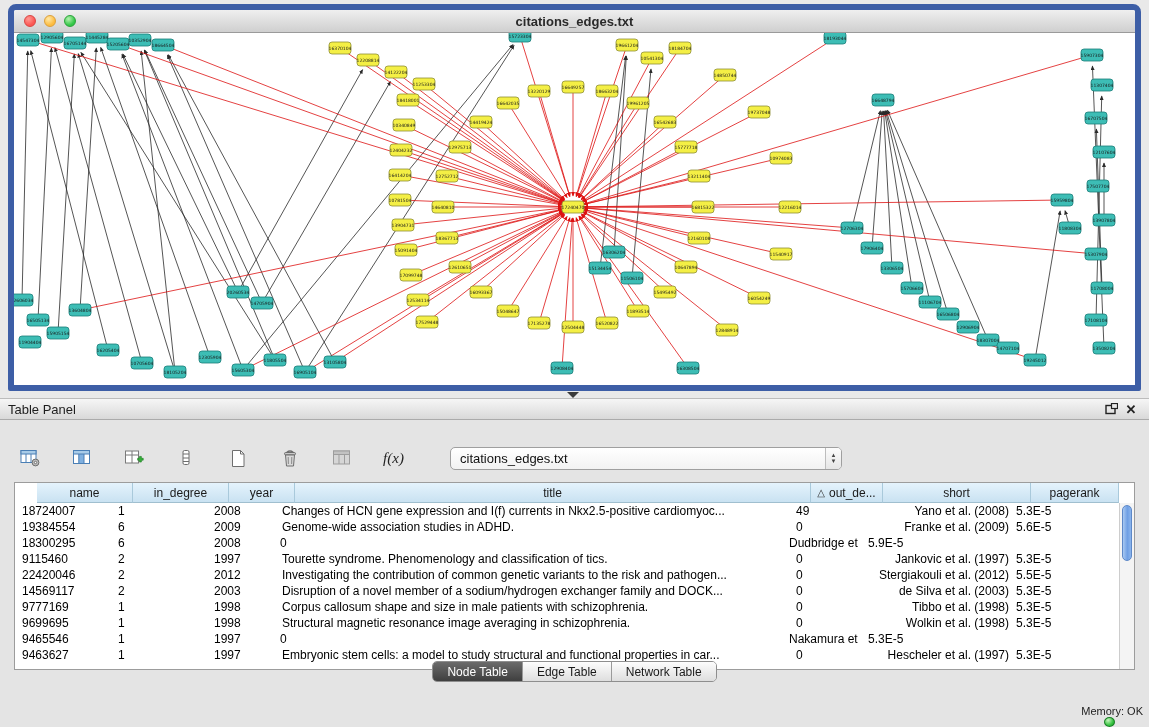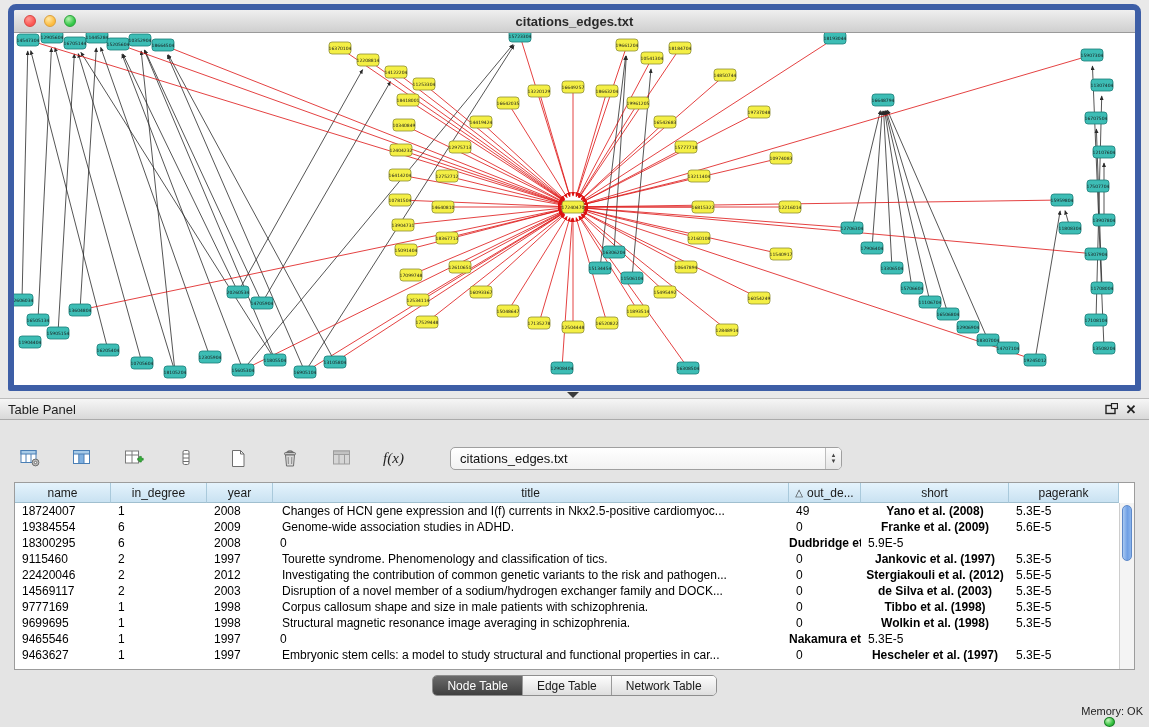--- a/index.html
+++ b/index.html
@@ -41,37 +41,37 @@
   .tool { width:27px; height:26px; display:flex; align-items:center; justify-content:center; border-radius:4px; }
   .fx { font-family:"Liberation Serif", serif; font-style:italic; font-size:15px; color:#222; }
   .combo { margin-left:18px; width:392px; height:23px; background:linear-gradient(#ffffff,#f2f2f2);
            border:1px solid #9f9f9f; border-radius:5px; display:flex; align-items:center; overflow:hidden; }
   .combo-value { flex:1; font-size:13px; color:#111; padding-left:9px; }
   .combo-stepper { width:16px; height:100%; border-left:1px solid #bdbdbd; display:flex; flex-direction:column;
                    align-items:center; justify-content:center; font-size:6px; line-height:6px; color:#444;
                    background:linear-gradient(#fcfcfc,#e6e6e6); }
 
   .table-wrap { position:absolute; left:14px; top:84px; width:1121px; height:188px;
-                background:#fff; border:1px solid #9c9c9c; overflow:hidden; }
+                background:#fff; border:1px solid #9c9c9c; overflow:hidden;padding-left:22px; }
   .grid-head { display:grid; grid-template-columns:96px 96px 66px 516px 72px 148px 1fr;
                height:20px; margin-right:15px; }
   .hcell { background:linear-gradient(#e5f3fc,#c9e2f2); border-right:1px solid #a9c9db; border-bottom:1px solid #a0bfcf;
            font-size:12px; color:#1a1a1a; display:flex; align-items:center; justify-content:center;
            white-space:nowrap; overflow:hidden; }
   .hcell .sort { margin-right:4px; font-size:10px; color:#333; }
   .grid-body { position:absolute; left:0; top:20px; right:15px; bottom:0; overflow:hidden; }
   .grid-row { display:grid; grid-template-columns:96px 96px 66px 516px 72px 148px 1fr; height:16px; }
   .cell { font-size:12px; color:#000; line-height:16px; white-space:nowrap; overflow:hidden; padding-left:7px; }
   .cell.c3 { padding-left:9px; }
-  .cell.c5 { text-align:center; padding-left:0;font-weight:bold; }
+  .cell.c5 { text-align:right; padding-left:0; }
   .vscroll { position:absolute; right:0; top:20px; bottom:0; width:15px; background:#f4f4f4; border-left:1px solid #cdcdcd; }
   .vthumb { position:absolute; left:2px; right:2px; top:2px; height:56px; border-radius:6px;
             background:linear-gradient(to right,#a9c9f2,#6f9fe4 55%,#8ab4ec); border:1px solid #5d88c8; }
 
-  .tabs-bar { position:absolute; left:0; top:277px; width:100%; display:flex; justify-content:center; }
+  .tabs-bar { position:absolute; left:0; top:263px; width:100%; display:flex; justify-content:center; }
   .segmented { display:flex; border:1px solid #8e8e8e; border-radius:5px; overflow:hidden; height:21px; }
   .seg { font-size:12px; padding:0 14px; display:flex; align-items:center;
          background:linear-gradient(#fdfdfd,#dedede); color:#1a1a1a; border-right:1px solid #9a9a9a; }
   .seg:last-child { border-right:none; }
   .seg.selected { background:linear-gradient(#6b6b6b,#3f3f3f); color:#fff; }
 
   .statusbar { position:absolute; right:0; bottom:0; height:22px; display:flex; align-items:center;flex-direction:column; }
   .mem-label { font-size:11px; color:#222; margin-right:6px; }
   .mem-dot { width:11px; height:11px; border-radius:50%; margin-right:12px;
              background:radial-gradient(circle at 35% 28%, #c8f5be, #38c342 60%, #1e9a2b);

